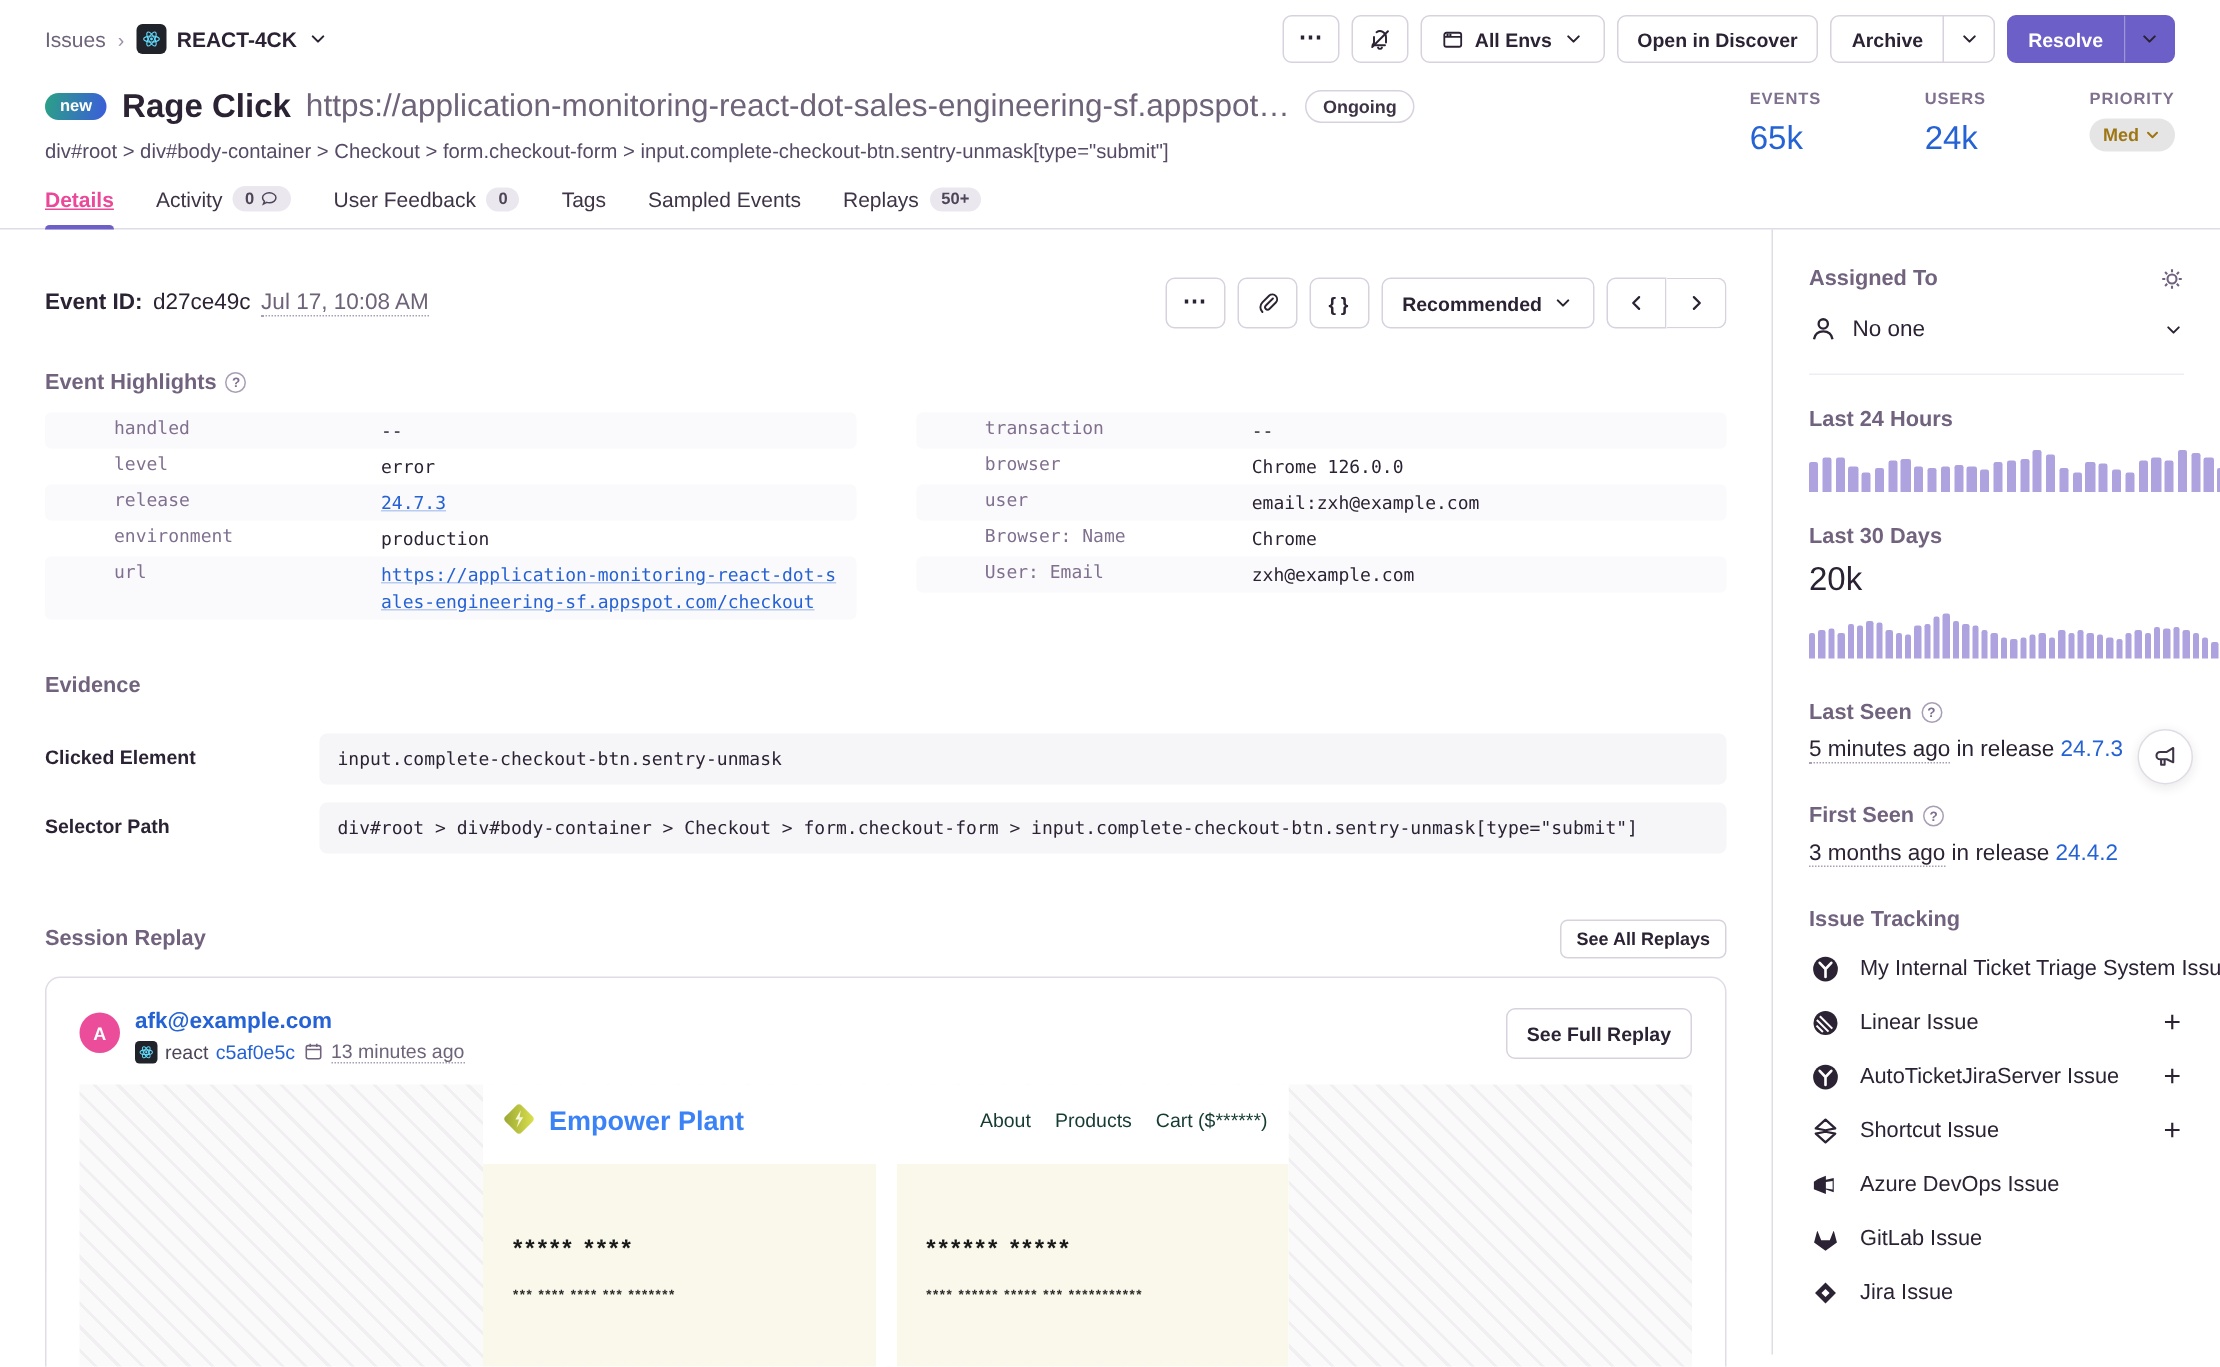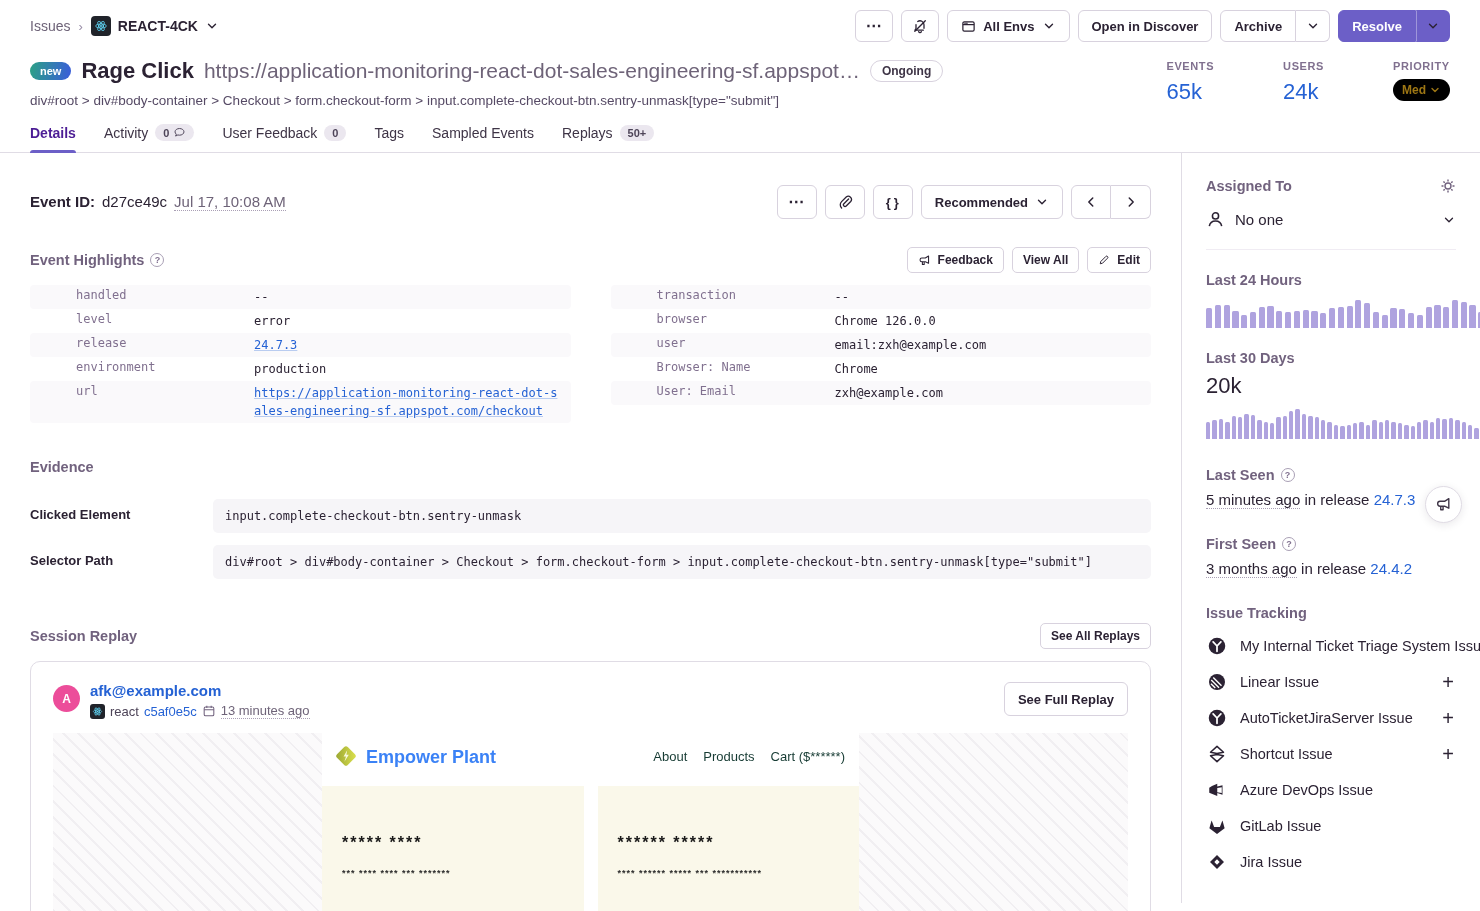--- a/index.html
+++ b/index.html
@@ -42,29 +42,29 @@
   }
   .issue-title { font-size:22px; font-weight:700; color:#2B2233; }
   .issue-url { font-size:21px; font-weight:400; color:#6E6378; }
   .ongoing-badge { border:1px solid #D8D2DE; border-radius:20px; padding:3px 11px; font-size:12px; font-weight:600; color:#3E3446; }
   .culprit { margin-top:9px; font-size:13.5px; color:#564A65; }
   .stats { display:flex; gap:69px; padding-top:2px; }
   .stat { display:flex; flex-direction:column; gap:7px; }
   .stat-label { font-size:11px; font-weight:700; letter-spacing:.6px; color:#80708F; }
   .stat-value { font-size:22px; color:#2562D4; cursor:pointer; }
   .priority-badge {
-    background:#000000; color:#9E7714; font-size:12px; font-weight:700; border-radius:20px;
+    background:#e5e5e5; color:#9E7714; font-size:12px; font-weight:700; border-radius:20px;
     padding:4px 9px; display:inline-flex; align-items:center; gap:3px; cursor:pointer; width:fit-content;
   }
   .priority-badge .chev { width:12px; height:12px; color:#9E7714; }
 
   
   .tabs { display:flex; gap:28px; padding:0 30px; margin-top:16px; border-bottom:1px solid #E0DCE5; }
   .tab { display:flex; align-items:center; gap:7px; font-size:14px; color:#3E3446; padding-bottom:11px; cursor:pointer; position:relative; }
-  .tab.active { color:#4c1d95; font-weight:600; }
+  .tab.active { color:#ec4899; font-weight:600;text-decoration:underline; }
   .tab.active::after { content:""; position:absolute; left:0; right:0; bottom:-1px; height:3px; background:#6C5FC7; border-radius:3px 3px 0 0; }
   .tab-badge {
     background:#EBE7EF; border-radius:20px; font-size:11px; font-weight:700; color:#4D4458;
     padding:2px 8px; display:inline-flex; align-items:center; gap:4px;
   }
 
   
   .content { display:flex; height:750px; }
   main { flex:1; padding:32px 30px 0 30px; min-width:0; }
   aside { width:299px; flex:none; border-left:1px solid #E0DCE5; padding:25px 24px 0 24px; }
@@ -325,36 +325,20 @@
             </button>
           </div>
         </div>
       </div>
 
       <div class="section-head">
         <span class="section-title">
           <span>Event Highlights</span>
           <span class="q-icon">?</span>
         </span>
-        <div class="mini-actions">
-          <button class="btn sm">
-            <svg width="13" height="13" viewBox="0 0 16 16" fill="none" stroke="#2B2233" stroke-width="1.3" stroke-linejoin="round">
-                <path d="M13 2.5v9L9 9.6H4.8a2.3 2.3 0 0 1 0-4.6H9z"></path>
-                <path d="M5.4 9.6V13h2.2V9.8"></path>
-              </svg>
-            <span>Feedback</span>
-          </button>
-          <button class="btn sm">View All</button>
-          <button class="btn sm">
-            <svg width="12" height="12" viewBox="0 0 16 16" fill="none" stroke="#2B2233" stroke-width="1.3" stroke-linejoin="round">
-                <path d="m3 13 .7-3L10.4 3.3a1.6 1.6 0 0 1 2.3 2.3L6 12.3z"></path>
-              </svg>
-            <span>Edit</span>
-          </button>
-        </div>
       </div>
 
       <div class="hl-tables mono">
         <div class="hl-table">
           <div class="hl-row">
               <span class="hl-key">handled</span>
               <span class="hl-val">--</span>
             </div>
           <div class="hl-row">
               <span class="hl-key">level</span>

